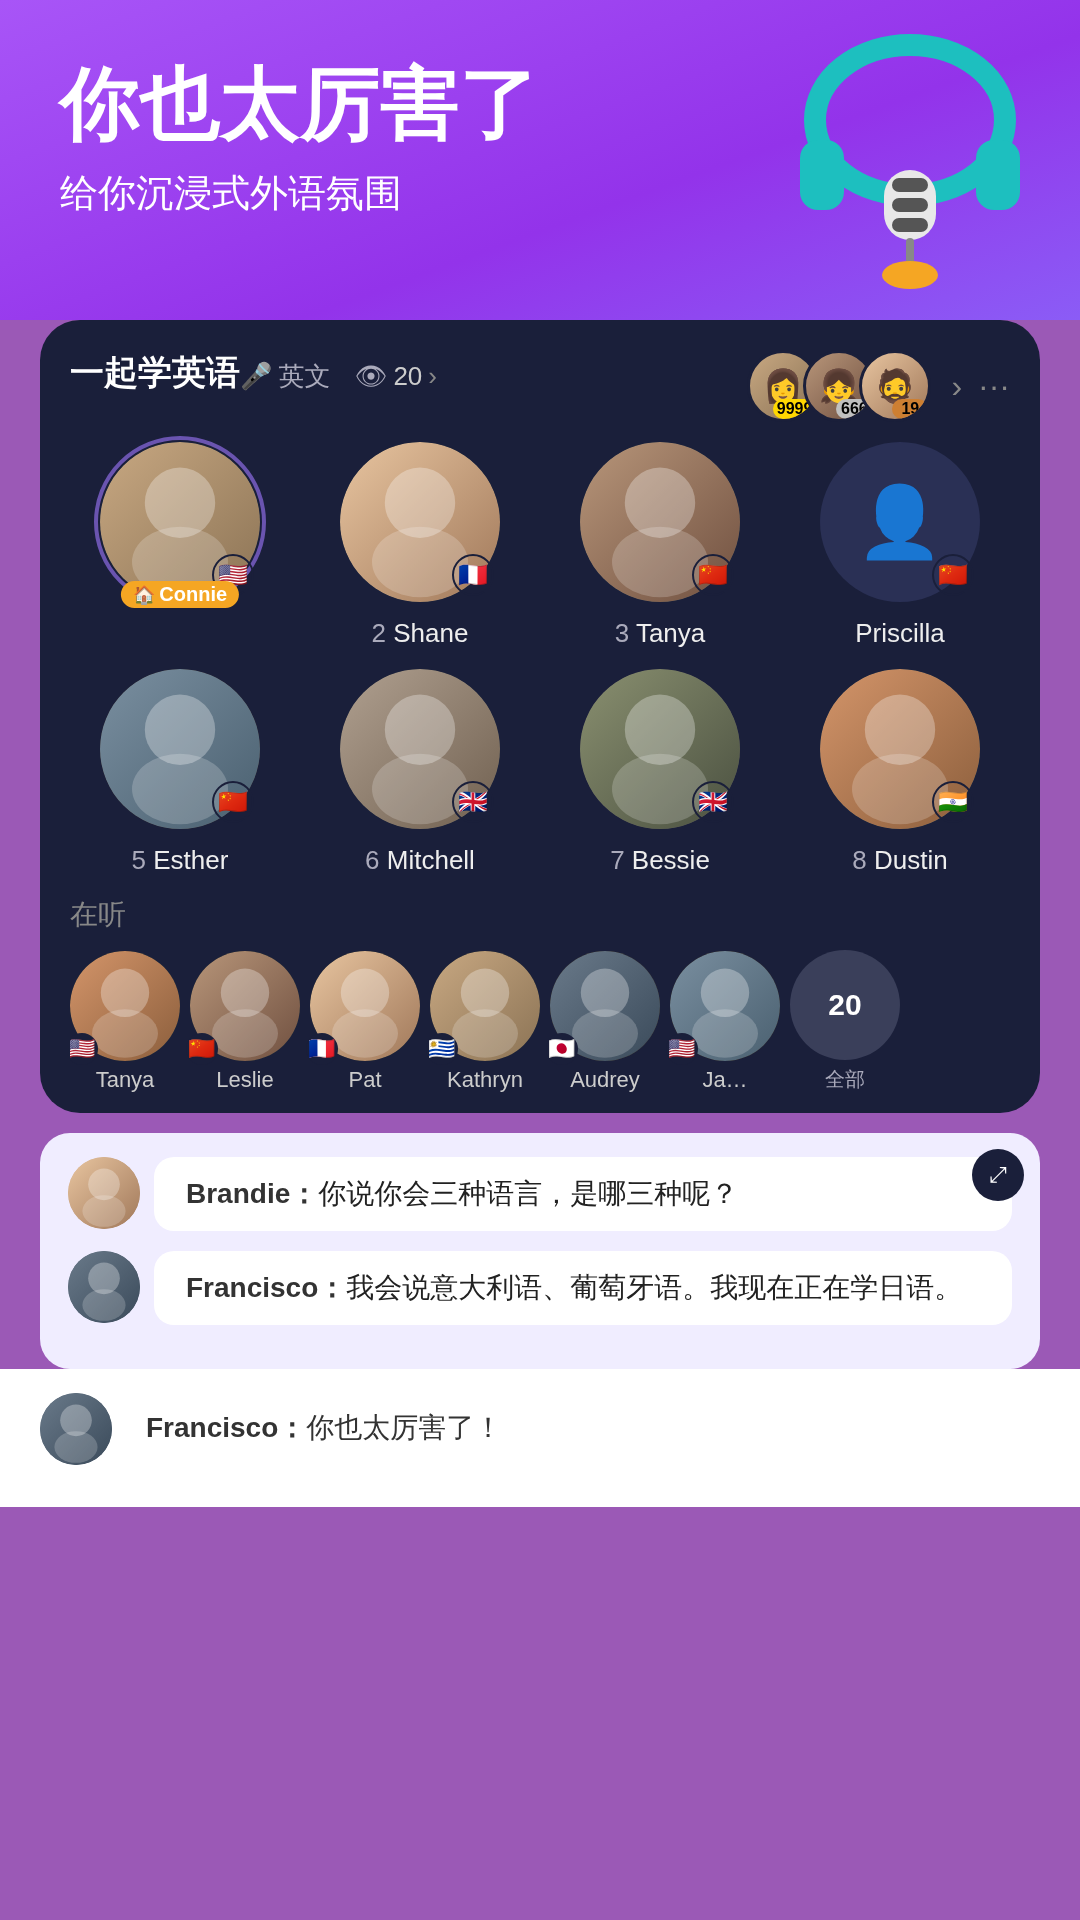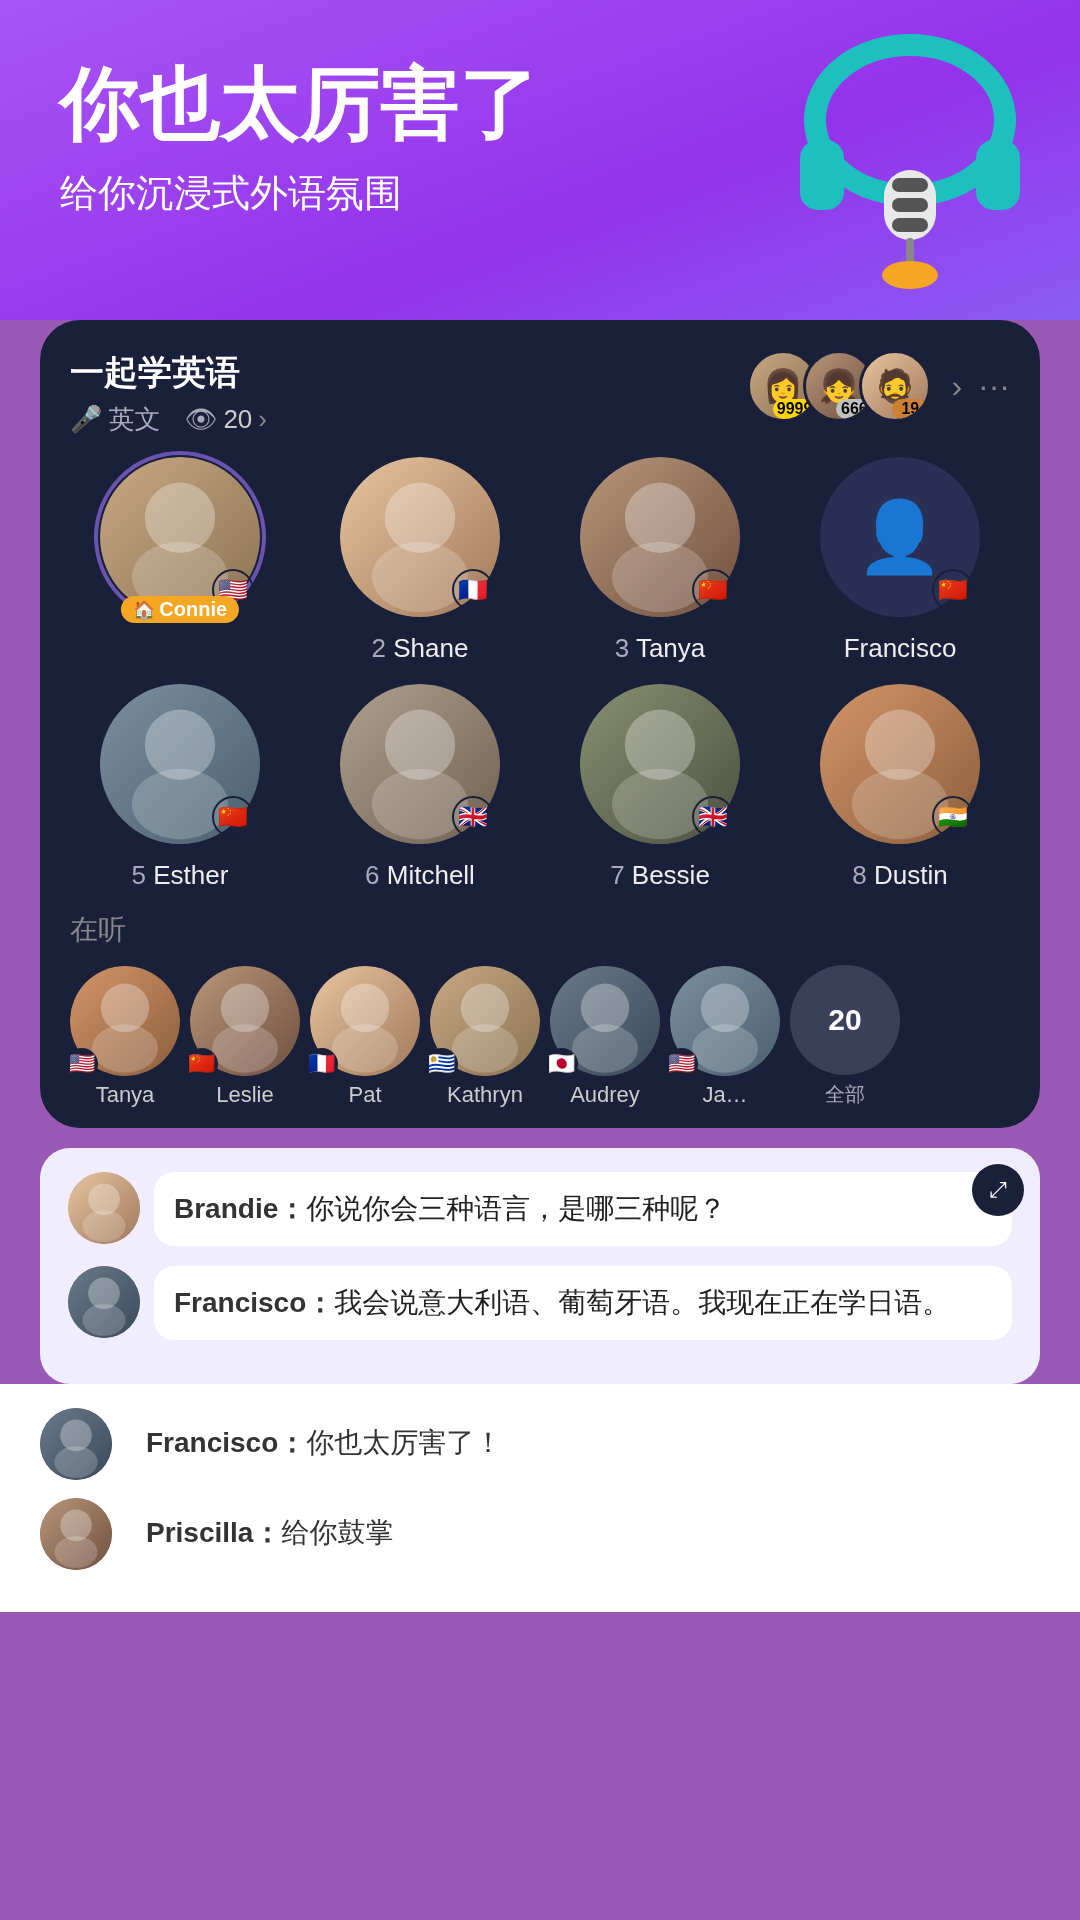--- a/index.html
+++ b/index.html
@@ -48,21 +48,21 @@
       position: relative;
     }
 
     
     .card-header {
       display: flex;
       align-items: flex-start;
       justify-content: space-between;
       margin-bottom: 20px;
     }
-    .room-info { display: flex; flex-direction: column; }
+    .room-info { display: flex; }
     .room-title {
       font-size: 34px;
       font-weight: 700;
       color: #fff;
     }
     .room-meta {
       display: flex;
       align-items: center;
       gap: 24px;
       margin-top: 6px;
@@ -289,21 +289,21 @@
       border-radius: 50%;
       background: #888;
       flex-shrink: 0;
       overflow: hidden;
       display: flex; align-items: center; justify-content: center;
       font-size: 28px;
     }
     .chat-bubble {
       background: #fff;
       border-radius: 20px;
-      padding: 16px 20px;
+      padding: 16px 32px;
       flex: 1;
     }
     .chat-text {
       font-size: 28px;
       color: #222;
       line-height: 1.5;
     }
     .chat-text strong { color: #333; }
 
     
@@ -476,21 +476,21 @@
     <div class="speaker-name"><span class="speaker-rank">3 </span>Tanya</div>
   </div>
       <div class="speaker-item">
     <div class="speaker-avatar-wrap">
       <div class="user-icon-circle">
             <span>👤</span>
           </div>
       <div class="flag-badge">🇨🇳</div>
 
     </div>
-    <div class="speaker-name">Francisco</div>
+    <div class="speaker-name">Priscilla</div>
   </div>
       <div class="speaker-item">
     <div class="speaker-avatar-wrap">
       <div class="speaker-avatar">
             <svg width="160" height="160" viewBox="0 0 160 160" xmlns="http://www.w3.org/2000/svg">
     <defs>
                 <linearGradient id="gface-4" x1="0" y1="0" x2="1" y2="1">
       <stop offset="0%" stop-color="#7A8FA0"></stop>
       <stop offset="100%" stop-color="#4A6070"></stop>
     </linearGradient>
@@ -742,27 +742,13 @@
       <stop offset="0%" stop-color="#6A7A8A"></stop>
       <stop offset="100%" stop-color="#3A4A5A"></stop>
     </linearGradient>
           </defs>
     <circle cx="36" cy="36" r="36" fill="url(#gface-6)"></circle>
     <circle cx="36" cy="27.36" r="15.84" fill="rgba(255,255,255,0.3)"></circle>
     <ellipse cx="36" cy="54" rx="21.599999999999998" ry="15.84" fill="rgba(255,255,255,0.2)"></ellipse>
   </svg></div>
     <div class="lower-bubble normal"><strong>Francisco：</strong>你也太厉害了！</div>
   </div>
-    <div class="lower-msg-row">
-    <div class="lower-chat-avatar face-5" style="width:72px;height:72px;border-radius:50%;overflow:hidden;"><svg width="72" height="72" viewBox="0 0 72 72" xmlns="http://www.w3.org/2000/svg">
-    <defs>
-            <linearGradient id="gface-5" x1="0" y1="0" x2="1" y2="1">
-      <stop offset="0%" stop-color="#B8967A"></stop>
-      <stop offset="100%" stop-color="#705040"></stop>
-    </linearGradient>
-          </defs>
-    <circle cx="36" cy="36" r="36" fill="url(#gface-5)"></circle>
-    <circle cx="36" cy="27.36" r="15.84" fill="rgba(255,255,255,0.3)"></circle>
-    <ellipse cx="36" cy="54" rx="21.599999999999998" ry="15.84" fill="rgba(255,255,255,0.2)"></ellipse>
-  </svg></div>
-    <div class="lower-bubble normal"><strong>Priscilla：</strong>给你鼓掌</div>
-  </div>
   </div>
 
 </body></html>

